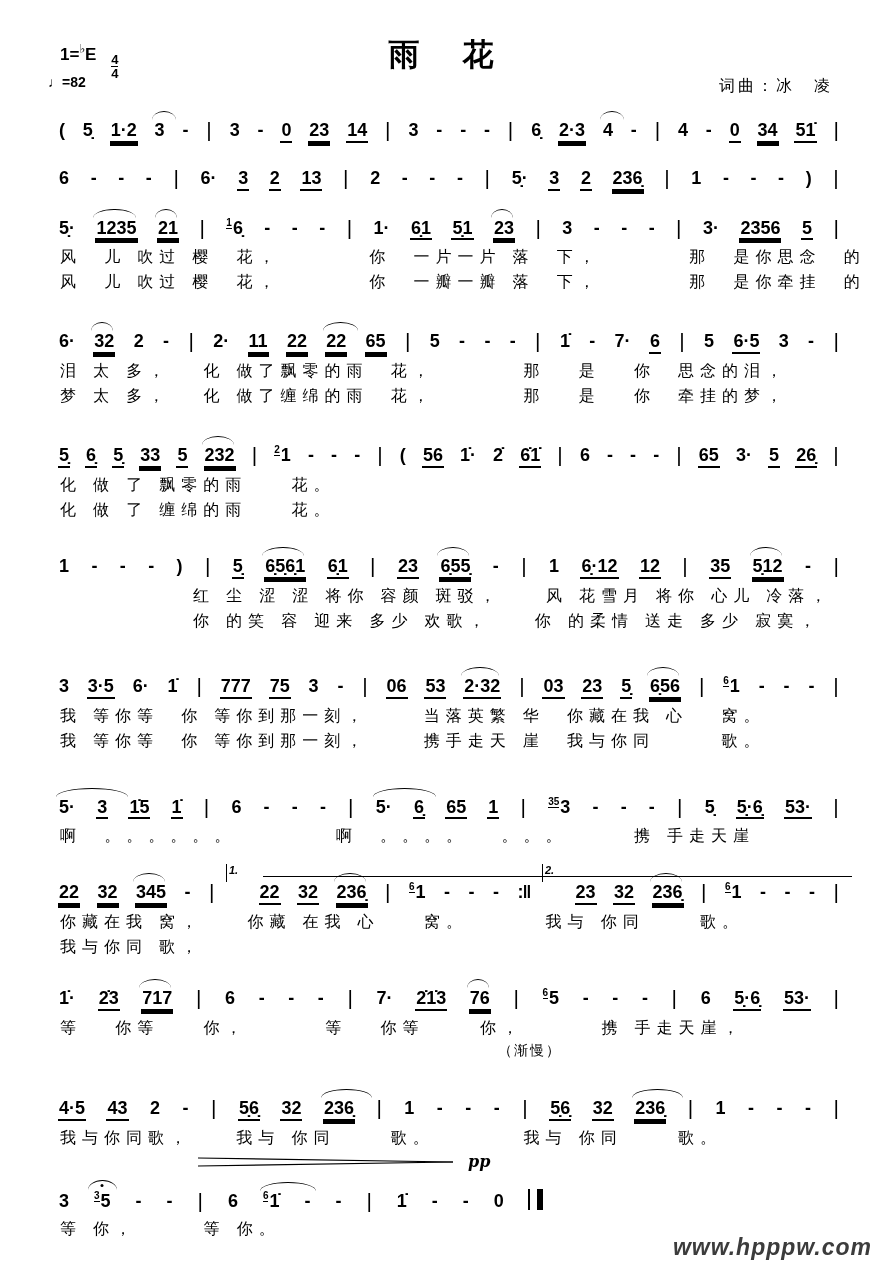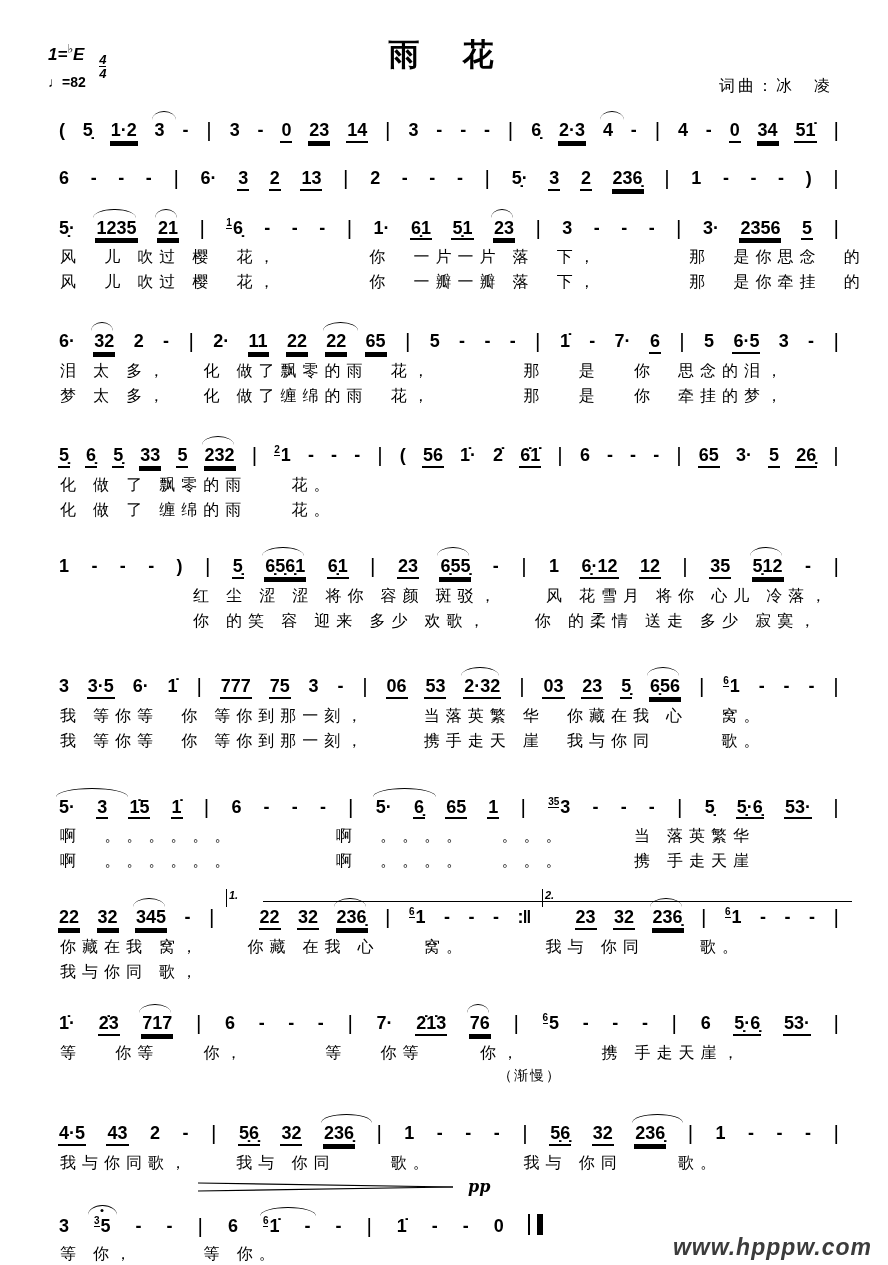--- a/index.html
+++ b/index.html
@@ -1,19 +1,19 @@
 <!DOCTYPE html>
 <html><head>
 <meta charset="utf-8">
 <style>
   html,body{margin:0;padding:0;background:#e8e8e8;}
   .sheet{position:relative;width:888px;height:1265px;background:#ffffff;overflow:hidden;
          font-family:"Liberation Sans","DejaVu Sans",sans-serif;color:#000;}
   
-  .key-block{position:absolute;left:48px;top:42px;font-size:17px;font-weight:700;font-style:italic;}
+  .key-block{position:absolute;left:60px;top:42px;font-size:17px;font-weight:700;}
   .key-flat{font-size:12px;vertical-align:super;}
   .meter{display:inline-flex;flex-direction:column;text-align:center;font-size:13px;
          font-weight:700;line-height:1.05;vertical-align:-4px;margin-left:10px;}
   .meter .den{border-top:1px solid #000;}
   .tempo{position:absolute;left:48px;top:74px;font-size:14px;font-weight:700;}
   .title{position:absolute;left:0;right:0;top:34px;text-align:center;font-size:31px;font-weight:700;
          font-family:"DejaVu Serif","Liberation Serif",serif;letter-spacing:6px;}
   .credit{position:absolute;right:55px;top:76px;font-size:16px;letter-spacing:3px;
           font-family:"DejaVu Serif","Liberation Serif",serif;text-align:center;}
   
@@ -308,21 +308,20 @@
           <span class="note"><span class="grace">35</span>3</span>
           <span class="note">-</span>
           <span class="note">-</span>
           <span class="note">-</span>
           <span class="note bar">|</span>
           <span class="note">5̣</span>
           <span class="note u1">5̣·6̣</span>
           <span class="note u1">53·</span>
           <span class="note bar">|</span>
         </div>
-        <div class="lyric">啊  。。。。。。         啊  。。。。   。。。      当 落英繁华</div>
         <div class="lyric">啊  。。。。。。         啊  。。。。   。。。      携 手走天崖</div>
       </div>
       <div class="system">
         <div class="volta-line"></div>
         <div class="notes">
           <span class="note u2">22</span>
           <span class="note u2">32</span>
           <span class="note u2 arc" style="--aw: 1;">345</span>
           <span class="note">-</span>
           <span class="note bar">|</span>

